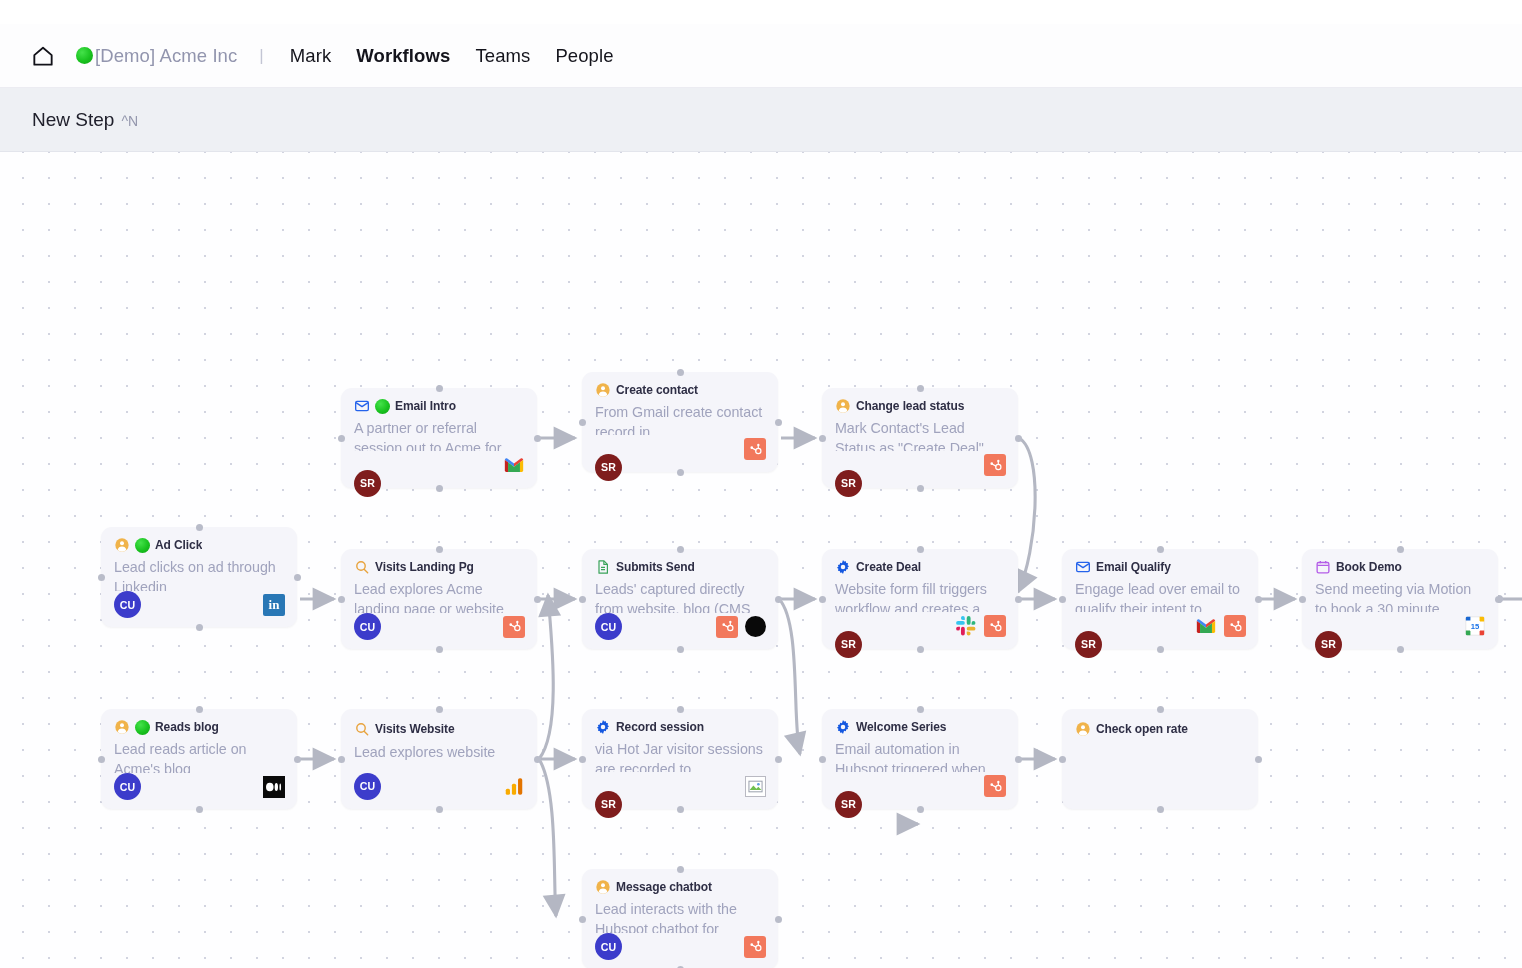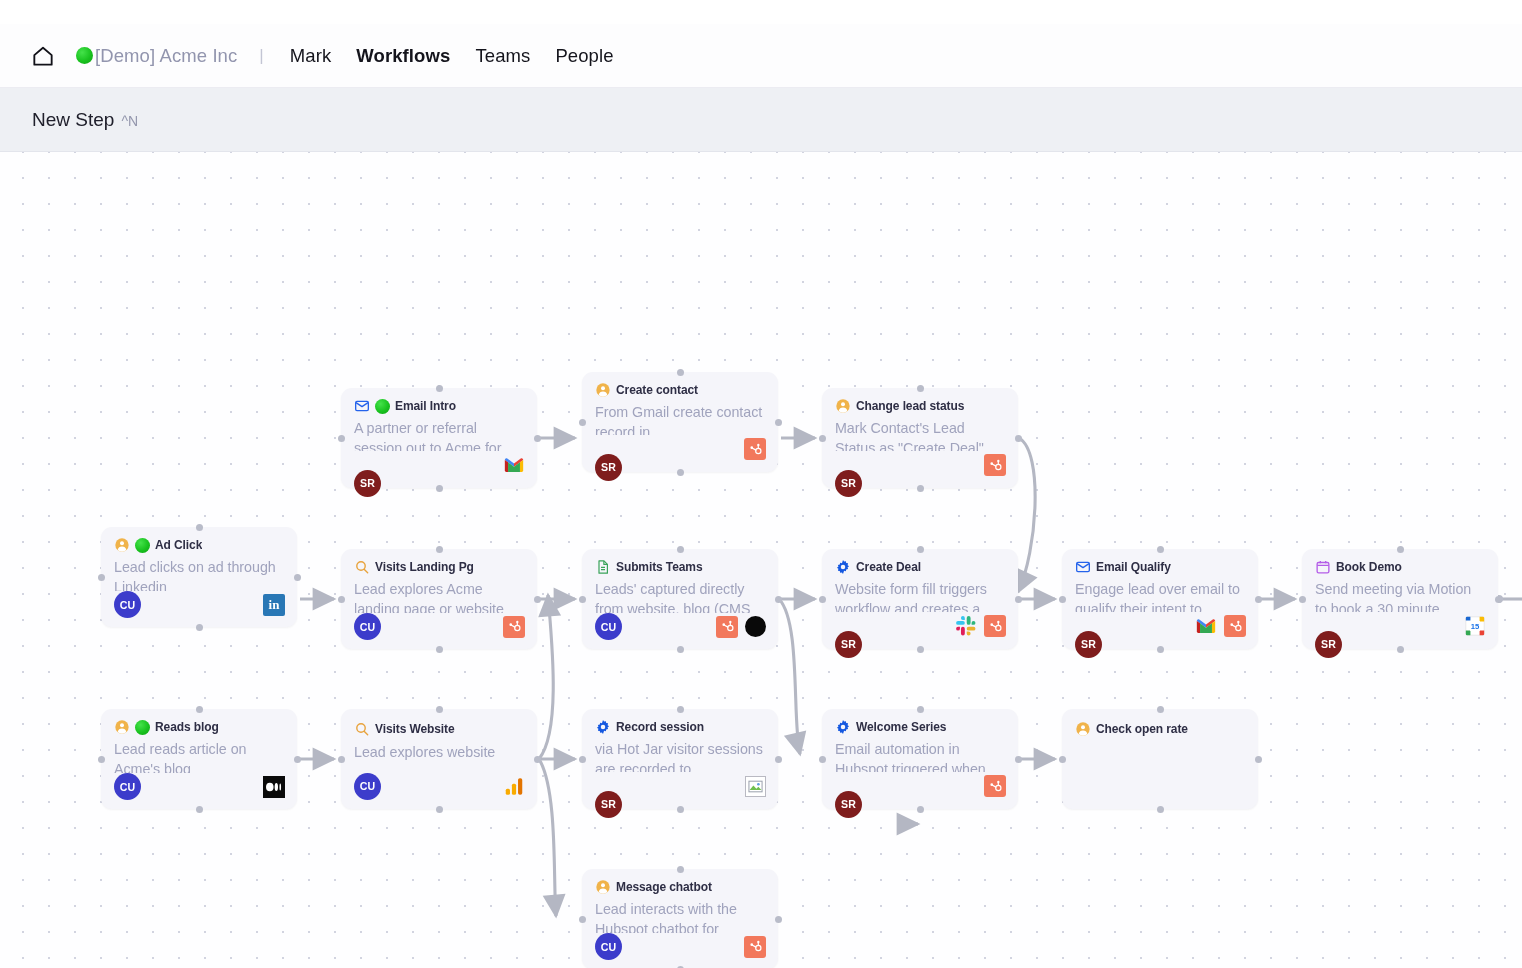--- a/index.html
+++ b/index.html
@@ -348,21 +348,21 @@
       <span class="port r"></span>
   </div>
 
   <div class="node" style="left:582px; top:397px">
     <div class="node-head">
       <svg class="gi" viewBox="0 0 24 24" fill="none" stroke="#3aa35a" stroke-width="1.8" stroke-linejoin="round">
           <path d="M6 2.8h7.5L18.6 8v13.2H6z"></path>
           <path d="M13.3 2.9V8.2h5.2"></path>
           <path d="M9 12.6h6M9 16h6"></path>
         </svg>
-      <span class="node-title">Submits Teams</span>
+      <span class="node-title">Submits Send</span>
     </div>
     <div class="node-desc">Leads' captured directly from website, blog (CMS</div>
     <div class="node-foot">
       <span class="avatar cu">CU</span>
       <span class="apps">
         <span class="app-hub">
             <svg width="15" height="15" viewBox="0 0 24 24" fill="none" stroke="#fff" stroke-width="1.9" stroke-linecap="round">
               <circle cx="16.5" cy="14.5" r="4.2"></circle>
               <path d="M16.5 10.3V6.6"></path>
               <circle cx="16.5" cy="4.6" r="1.9" fill="#fff" stroke="none"></circle>

